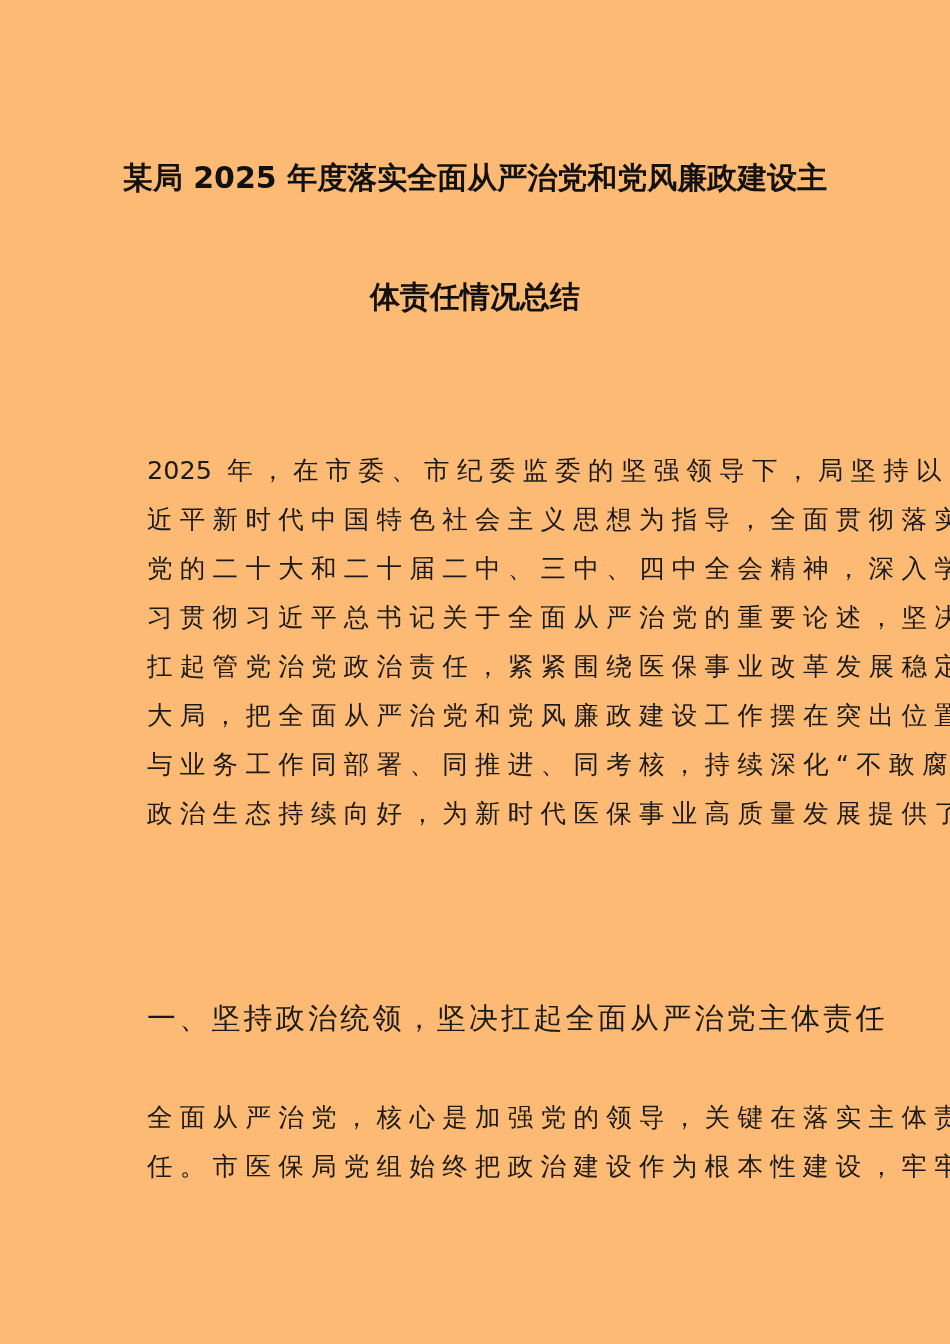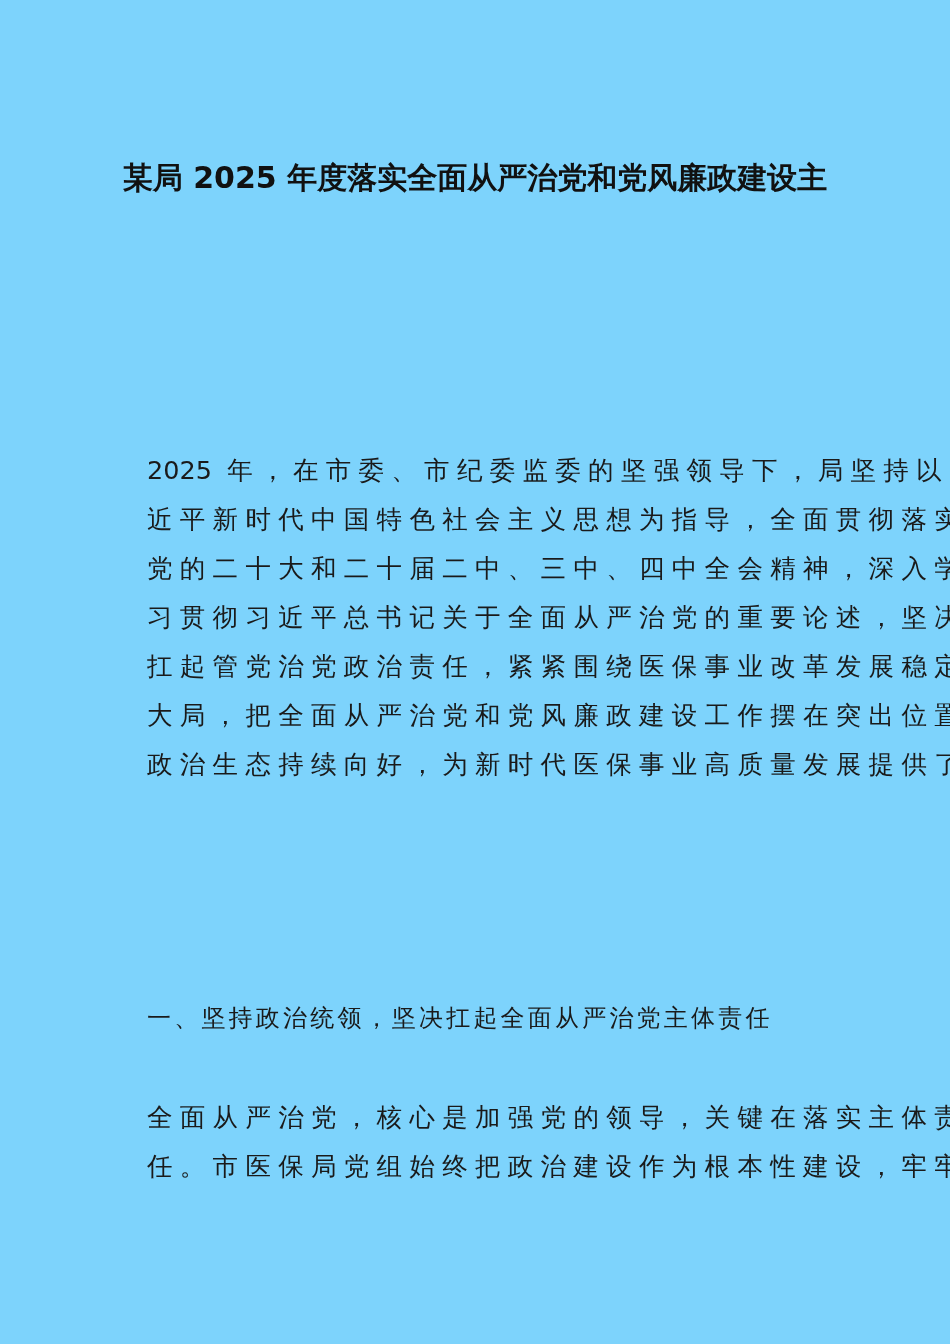--- a/index.html
+++ b/index.html
@@ -13,21 +13,21 @@
     position: relative;
     overflow: hidden;
     font-family: "DejaVu Sans", "Liberation Sans", sans-serif;
     color: #111111;
   }
   .page {
     position: absolute;
     left: 0; top: 0;
     width: 950px;
     height: 1344px;
-    background: #7dd3fc;
+    background: #fdba74;
   }
   .title {
     position: absolute;
     left: 0;
     width: 950px;
     text-align: center;
     font-weight: bold;
     font-size: 30px;
     letter-spacing: 0px;
     color: #111;
@@ -53,41 +53,43 @@
   .para-line .num {
     letter-spacing: 0px;
   }
   .p1 { top: 446px; }
   .heading {
     position: absolute;
     left: 147px;
     top: 994px;
     height: 49px;
     line-height: 49px;
-    font-size: 24px;
+    font-size: 29px;
     letter-spacing: 3.2px;
     white-space: nowrap;
     color: #1a1a1a;
   }
   .p2 { top: 1093px; }
 </style>
 </head>
 <body>
 
 <div class="page">
 
   <div class="title line1"><span>某局</span><span> 2025 </span><span>年度落实全面从严治党和党风廉政建设主</span></div>
+  <div class="title line2">体责任情况总结</div>
 
   <div class="body-block p1">
     <span class="para-line"><span class="num">2025</span><span> 年，在市委、市纪委监委的坚强领导下，局坚持以习</span></span>
     <span class="para-line">近平新时代中国特色社会主义思想为指导，全面贯彻落实</span>
     <span class="para-line">党的二十大和二十届二中、三中、四中全会精神，深入学</span>
     <span class="para-line">习贯彻习近平总书记关于全面从严治党的重要论述，坚决</span>
     <span class="para-line">扛起管党治党政治责任，紧紧围绕医保事业改革发展稳定</span>
     <span class="para-line">大局，把全面从严治党和党风廉政建设工作摆在突出位置</span>
+    <span class="para-line">与业务工作同部署、同推进、同考核，持续深化“不敢腐</span>
     <span class="para-line">政治生态持续向好，为新时代医保事业高质量发展提供了</span>
   </div>
 
   <div class="heading">一、坚持政治统领，坚决扛起全面从严治党主体责任</div>
 
   <div class="body-block p2">
     <span class="para-line">全面从严治党，核心是加强党的领导，关键在落实主体责</span>
     <span class="para-line">任。市医保局党组始终把政治建设作为根本性建设，牢牢</span>
   </div>
 

